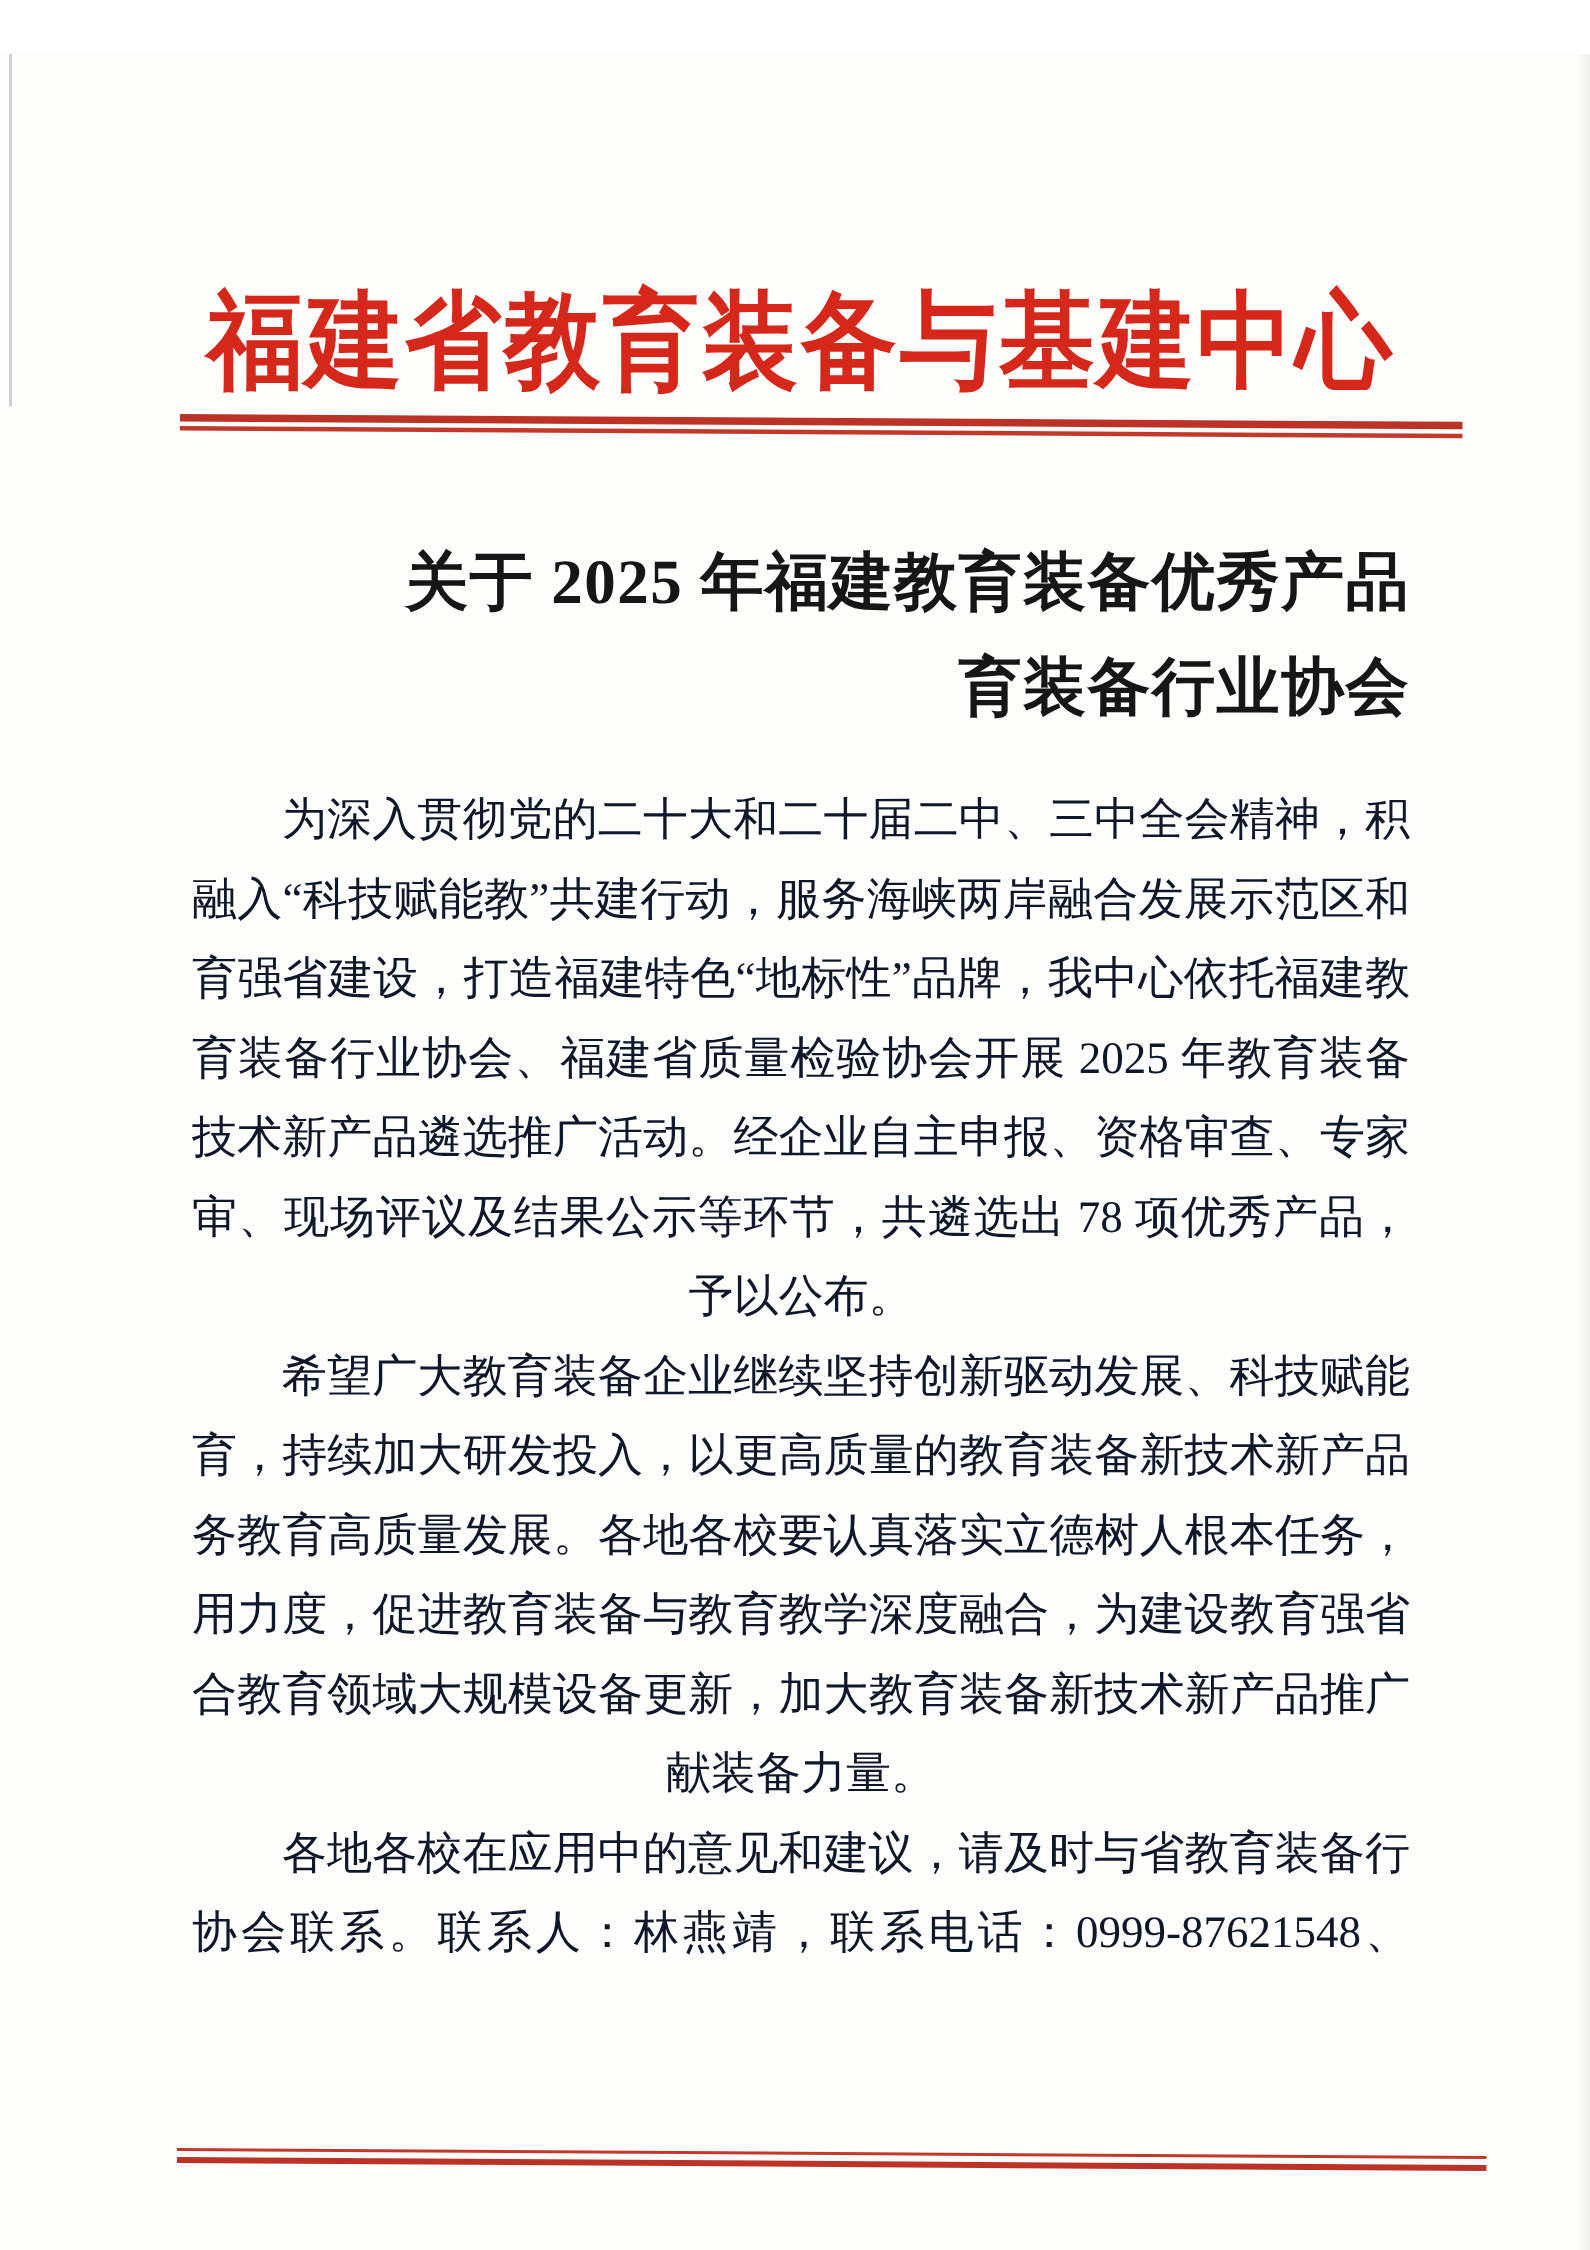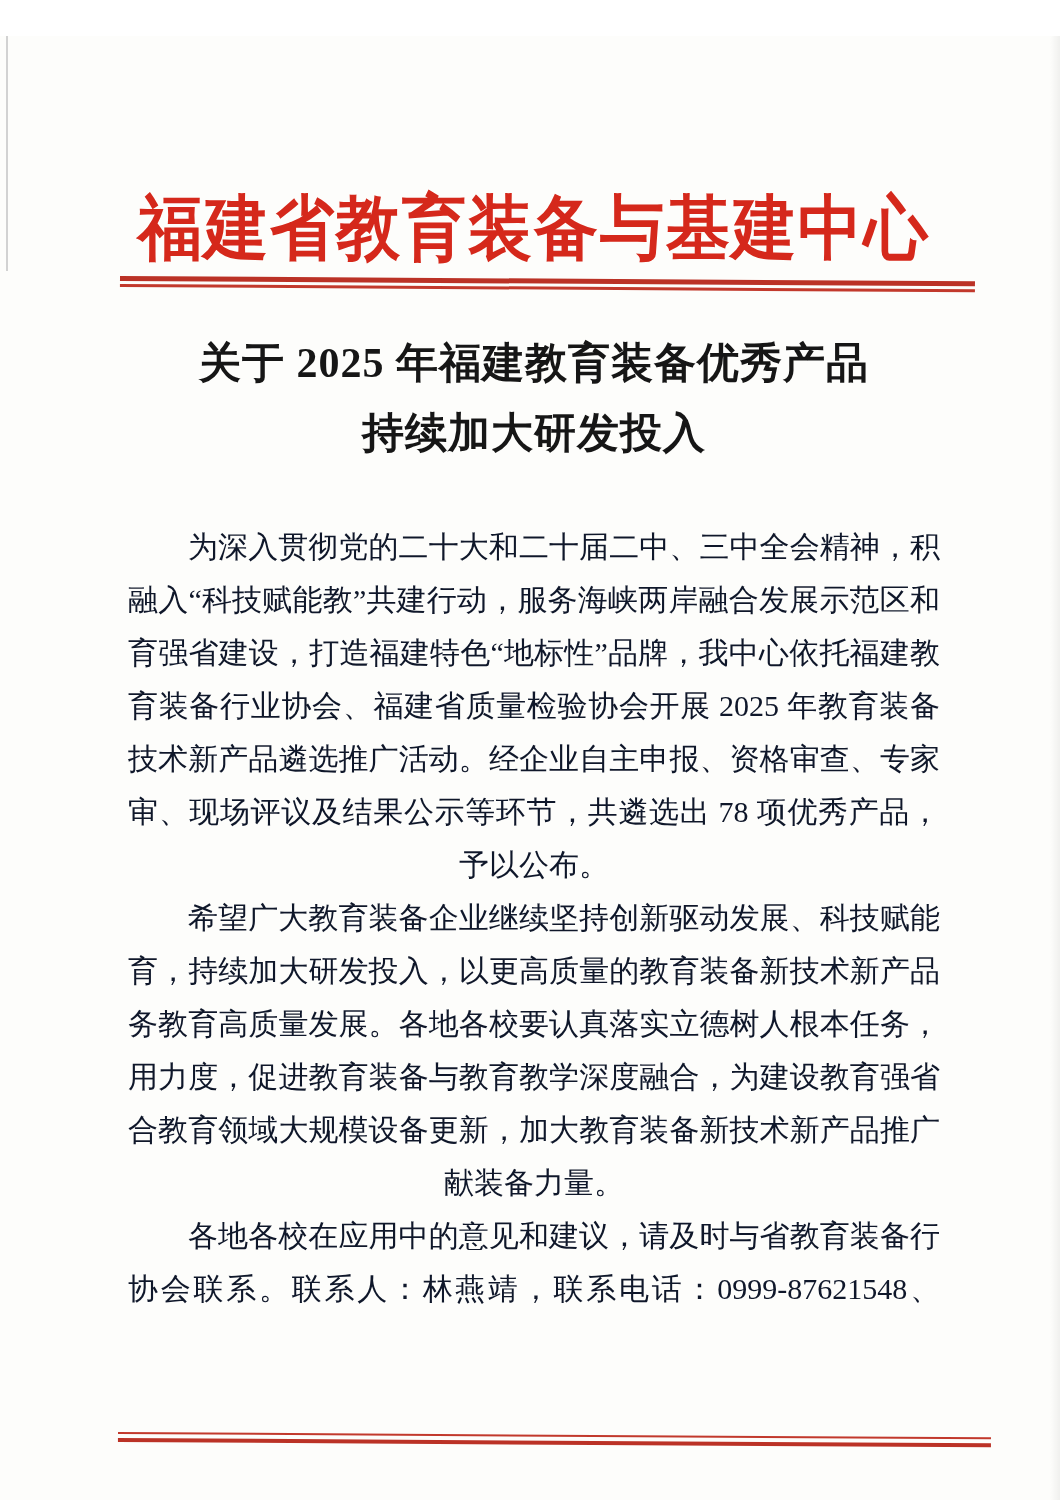--- a/index.html
+++ b/index.html
@@ -65,24 +65,24 @@
   .rule-top .bar-gap   { height: 3px; }
   .rule-top .bar-thin  { height: 2.5px; background: #c2392c; }
   .rule-bottom { top: 1396px; left: 118px; width: 873px; }
   .rule-bottom .bar-thin  { height: 2px; background: #c2392c; }
   .rule-bottom .bar-gap   { height: 3.5px; }
   .rule-bottom .bar-thick { height: 4.5px; background: #bb3226; }
 
   
   .doc-title {
     position: absolute;
-    top: 292px;
+    top: 318px;
     left: 128px;
     width: 812px;
-    text-align: center;
+    text-align: right;
     font-size: 42px;
     line-height: 70px;
     font-weight: 700;
     color: #161616;
     letter-spacing: 1px;
   }
 
   
   .body-text {
     position: absolute;
@@ -122,21 +122,21 @@
   <div class="letterhead">福建省教育装备与基建中心</div>
 
   <div class="rule rule-top">
     <div class="bar-thick"></div>
     <div class="bar-gap"></div>
     <div class="bar-thin"></div>
   </div>
 
   <div class="doc-title">
     <div>关于 2025 年福建教育装备优秀产品</div>
-    <div>持续加大研发投入</div>
+    <div>育装备行业协会</div>
   </div>
 
   <div class="body-text">
     <div class="line jall ind">为深入贯彻党的二十大和二十届二中、三中全会精神，积极</div>
     <div class="line jall">融入“科技赋能教”共建行动，服务海峡两岸融合发展示范区和教</div>
     <div class="line jall">育强省建设，打造福建特色“地标性”品牌，我中心依托福建教</div>
     <div class="line jall">育装备行业协会、福建省质量检验协会开展 2025 年教育装备新</div>
     <div class="line jall">技术新产品遴选推广活动。经企业自主申报、资格审查、专家初</div>
     <div class="line jall">审、现场评议及结果公示等环节，共遴选出 78 项优秀产品，现</div>
     <div class="line jend">予以公布。</div>

